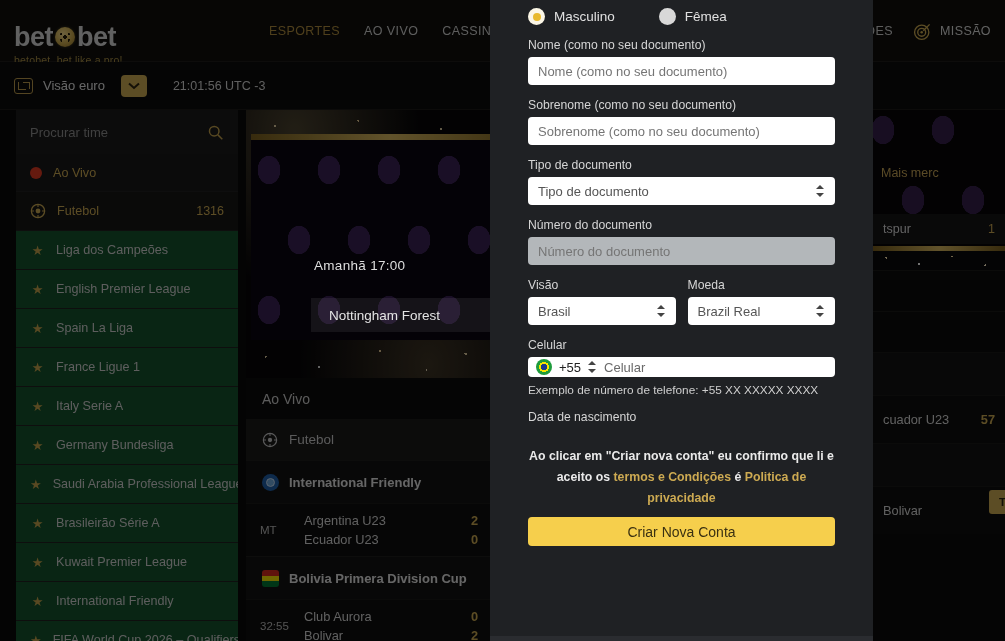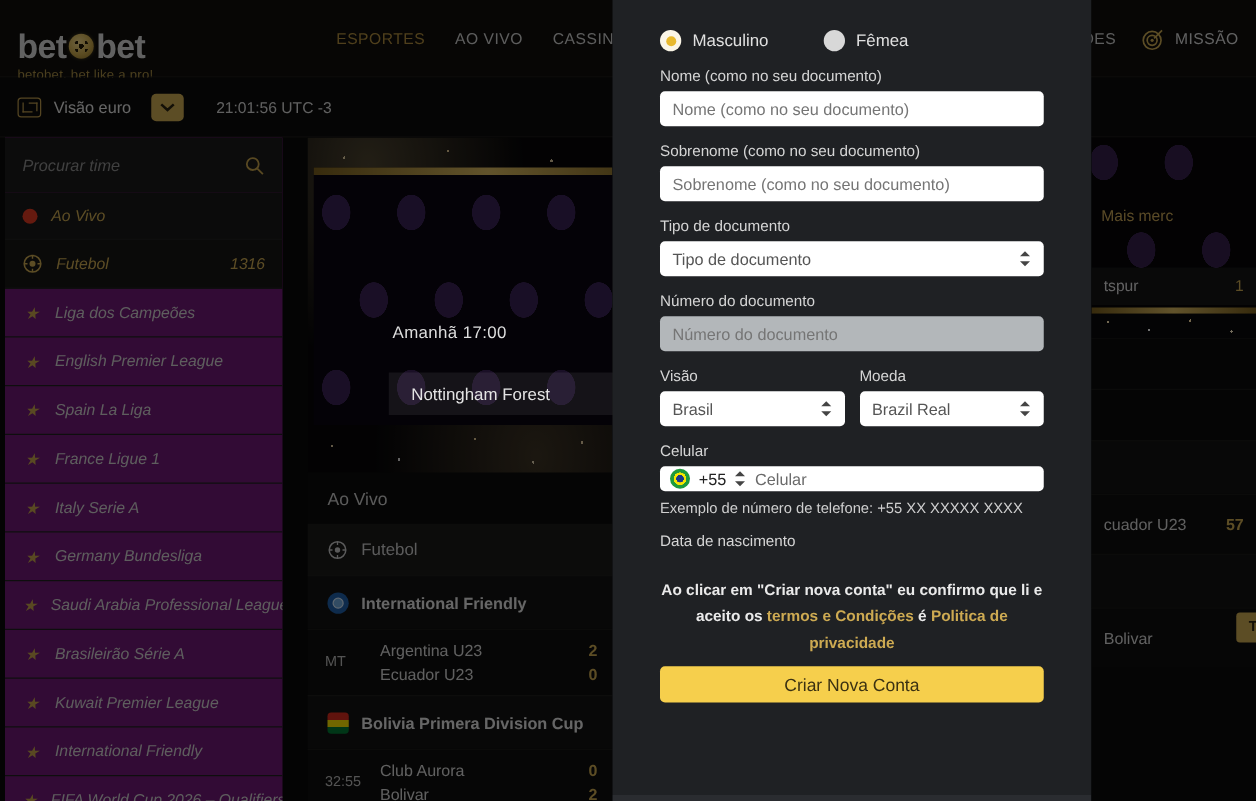--- a/index.html
+++ b/index.html
@@ -67,22 +67,22 @@
   .euro-label { color: #e2e2e2; font-size: 13px; }
   .chev-btn {
     width: 26px; height: 22px; background: #cdaa52; border-radius: 4px;
     display: flex; align-items: center; justify-content: center; margin-left: 6px; cursor: pointer;
   }
   .chev-btn svg { display:block; }
   .clock { color: #d5d5d5; font-size: 12.5px; margin-left: 16px; }
 
   
   .sidebar {
-    position: absolute; top: 110px; left: 4px; width: 222px; height: 531px;
-    background: #701a75; overflow: hidden; font-style: italic;
+    position: absolute; top: 110px; left: 16px; width: 222px; height: 531px;
+    background: #14532d; overflow: hidden;
   }
   .search-row {
     height: 44px; display: flex; align-items: center; padding: 0 14px;
     background: #1c1c1c; justify-content: space-between;
   }
   .search-ph { color: #8e8e8e; font-size: 13px; }
   .search-icon { width: 17px; height: 17px; }
 
   .side-item {
     height: 39px; display: flex; align-items: center; gap: 11px;
@@ -227,21 +227,21 @@
   .r-match{height:48px; background:#0f0f0e; display:flex;align-items:center;justify-content:space-between;padding:0 10px;}
   .r-match span:first-child{color:#d6d6d6;font-size:12.8px;}
   .r-match span:last-child{color:#cdaa52;font-size:12.8px;font-weight:bold;}
 
   
   .overlay { position: absolute; inset: 0; background: rgba(0,0,0,.55); }
   .modal {
     position: absolute; top: 0; left: 490px; width: 383px; height: 641px;
     background: #1f2124; padding: 0 38px; overflow: hidden;
   }
-  .gender-row { display: flex; align-items: center; gap: 44px; padding-top: 24px; }
+  .gender-row { display: flex; align-items: center; gap: 44px; padding-top: 8px; }
   .radio-wrap { display: flex; align-items: center; gap: 9px; cursor: pointer; }
   .radio {
     width: 17px; height: 17px; border-radius: 50%; background: #d8d8d8; position: relative; flex:none;
   }
   .radio.checked { background: #fbf6e6; }
   .radio.checked::after {
     content:""; position: absolute; left: 4.5px; top: 4.5px; width: 8px; height: 8px;
     border-radius: 50%; background: #e8b92d;
   }
   .radio-label { color: #e0e0e0; font-size: 13.5px; }

